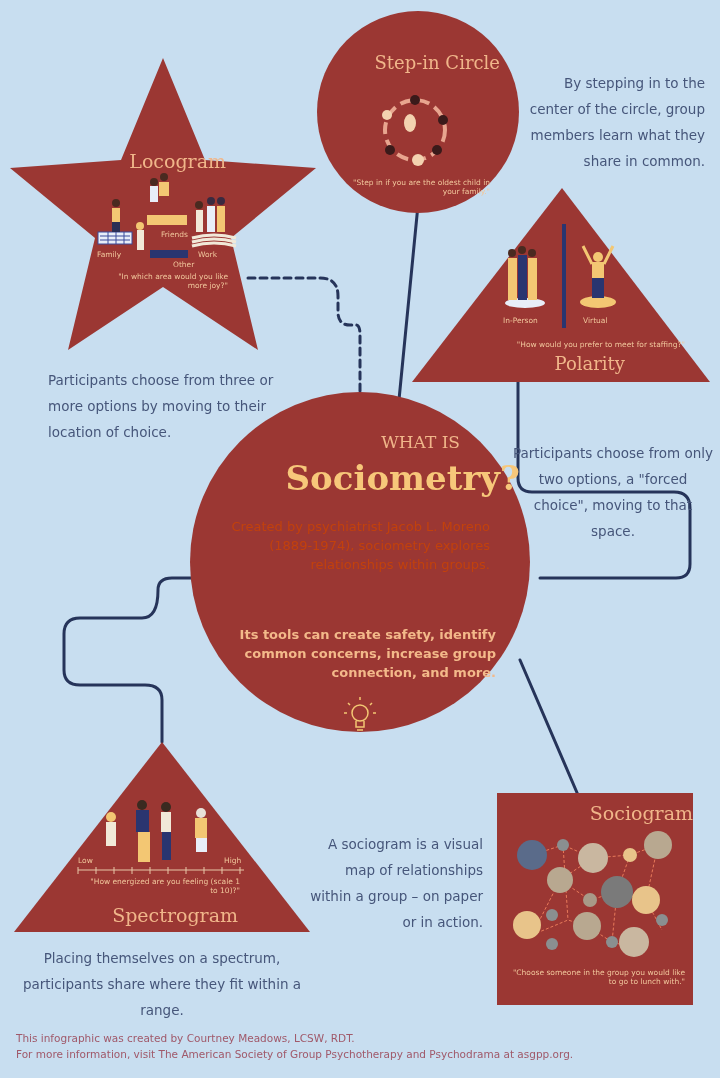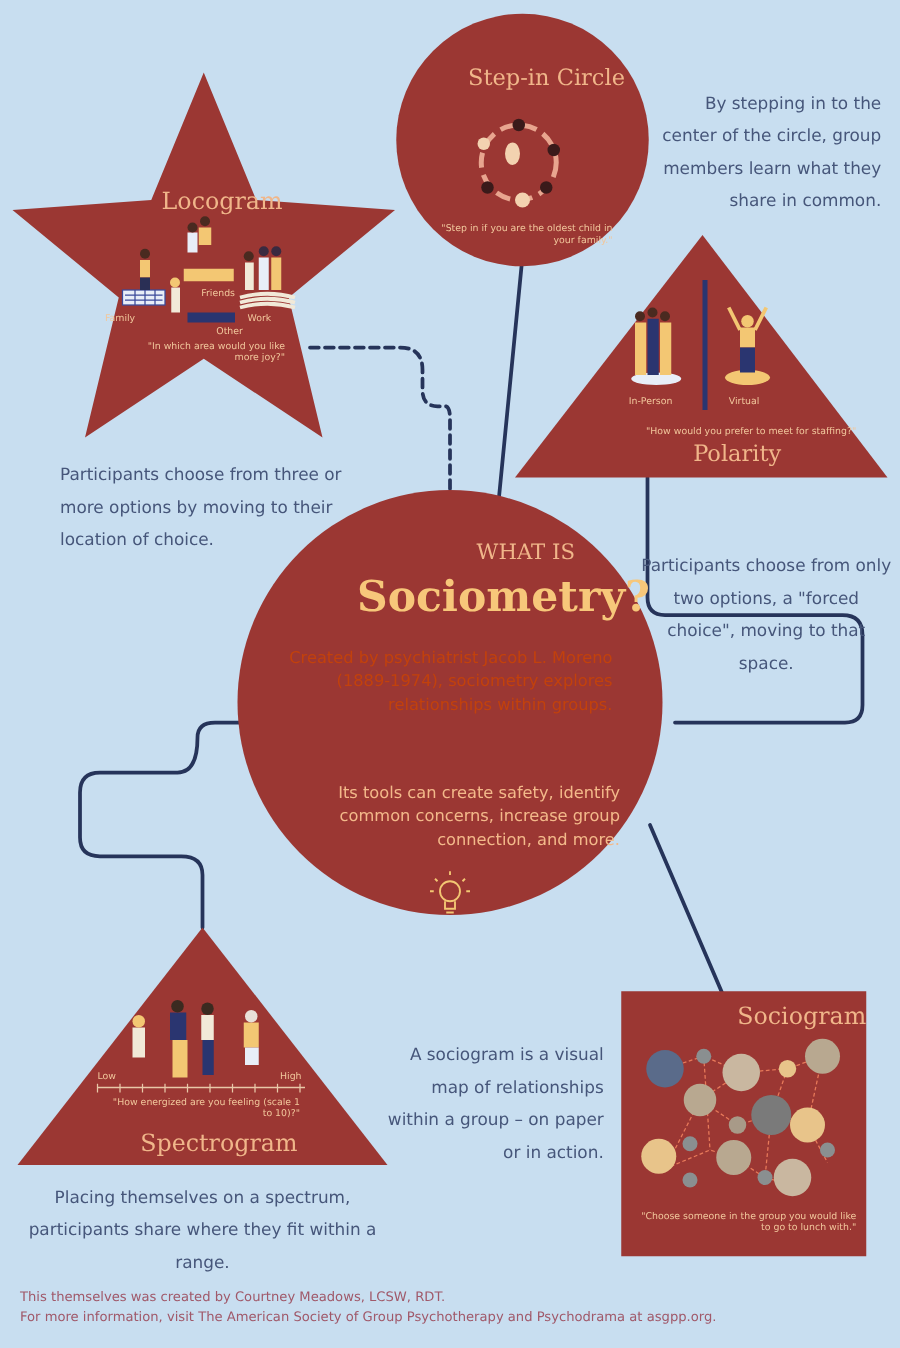--- a/index.html
+++ b/index.html
@@ -147,46 +147,46 @@
   </g>
 
   <g fill="none" stroke="#f3c773" stroke-width="1.5">
     <circle cx="360" cy="713" r="8"></circle>
     <path d="M356 721 L356 727 L364 727 L364 721 M357 730 L363 730"></path>
     <path d="M360 697 L360 700 M348 703 L350 705 M372 703 L370 705 M344 713 L347 713 M373 713 L376 713"></path>
   </g>
 </svg>
 
 <div class="shape-text serif-title" style="left:100px; top:150px; width:126px; font-size:19px;">Locogram</div>
-<div class="lbl" style="left:84px; top:250px;">Family</div>
+<div class="lbl" style="left:97px; top:250px;">Family</div>
 <div class="lbl" style="left:147px; top:230px;padding-left:14px;">Friends</div>
 <div class="lbl" style="left:142px; top:260px;margin-left:31px;">Other</div>
 <div class="lbl" style="left:198px; top:250px;">Work</div>
 <div class="shape-text quote" style="left:98px; top:272px; width:130px;">"In which area would you like more joy?"</div>
 <div class="desc" style="left:48px; top:367px; width:245px;">Participants choose from three or more options by moving to their location of choice.</div>
 
 <div class="shape-text serif-title" style="left:340px; top:52px; width:160px; font-size:18px;">Step-in Circle</div>
 <div class="shape-text quote" style="left:345px; top:178px; width:145px;">"Step in if you are the oldest child in your family."</div>
 <div class="desc" style="left:520px; top:70px; width:185px; text-align:right;">By stepping in to the center of the circle, group members learn what they share in common.</div>
 
 <div class="lbl" style="left:503px; top:316px;">In-Person</div>
 <div class="lbl" style="left:583px; top:316px;">Virtual</div>
 <div class="shape-text quote" style="left:440px; top:340px; width:245px;">"How would you prefer to meet for staffing?"</div>
 <div class="shape-text serif-title" style="left:500px; top:353px; width:125px; font-size:18px;">Polarity</div>
 <div class="desc" style="left:513px; top:392px; width:200px; text-align:center;margin-top:48px;">Participants choose from only two options, a "forced choice", moving to that space.</div>
 
 <div class="shape-text serif-title" style="left:260px; top:432px; width:200px; font-size:17px; color:#f0b68a;">WHAT IS</div>
 <div class="shape-text" style="left:200px; top:458px; width:320px; font-family:'DejaVu Serif', serif; font-weight:bold; font-size:34px; color:#f7c77a;">Sociometry?</div>
 <div class="shape-text" style="left:228px; top:517px; width:262px; font-size:13px; line-height:19px; color:#c2410c;">Created by psychiatrist Jacob L. Moreno (1889-1974), sociometry explores relationships within groups.</div>
-<div class="shape-text" style="left:222px; top:625px; width:274px; font-size:13px; line-height:19px; color:#f3b98a;">Its tools can create safety, identify common concerns, increase group connection, and more.</div>
+<div class="shape-text" style="left:222px; top:625px; width:274px; font-size:13px; line-height:19px; color:#f3b98a;font-weight:bold;">Its tools can create safety, identify common concerns, increase group connection, and more.</div>
 
 <div class="lbl" style="left:78px; top:856px;">Low</div>
 <div class="lbl" style="left:224px; top:856px;">High</div>
 <div class="shape-text quote" style="left:85px; top:877px; width:155px;">"How energized are you feeling (scale 1 to 10)?"</div>
 <div class="shape-text serif-title" style="left:86px; top:904px; width:152px; font-size:19px;">Spectrogram</div>
 <div class="desc" style="left:20px; top:945px; width:284px; text-align:center;">Placing themselves on a spectrum, participants share where they fit within a range.</div>
 
 <div class="shape-text serif-title" style="left:497px; top:802px; width:196px; font-size:19px;">Sociogram</div>
 <div class="shape-text quote" style="left:505px; top:968px; width:180px;">"Choose someone in the group you would like to go to lunch with."</div>
 <div class="desc" style="left:305px; top:831px; width:178px; text-align:right;">A sociogram is a visual map of relationships within a group – on paper or in action.</div>
 
-<div class="footer" style="top:1032px;">This themselves was created by Courtney Meadows, LCSW, RDT.</div>
+<div class="footer" style="top:1032px;">This infographic was created by Courtney Meadows, LCSW, RDT.</div>
 <div class="footer" style="top:1048px;">For more information, visit The American Society of Group Psychotherapy and Psychodrama at asgpp.org.</div>
 
 </body></html>

